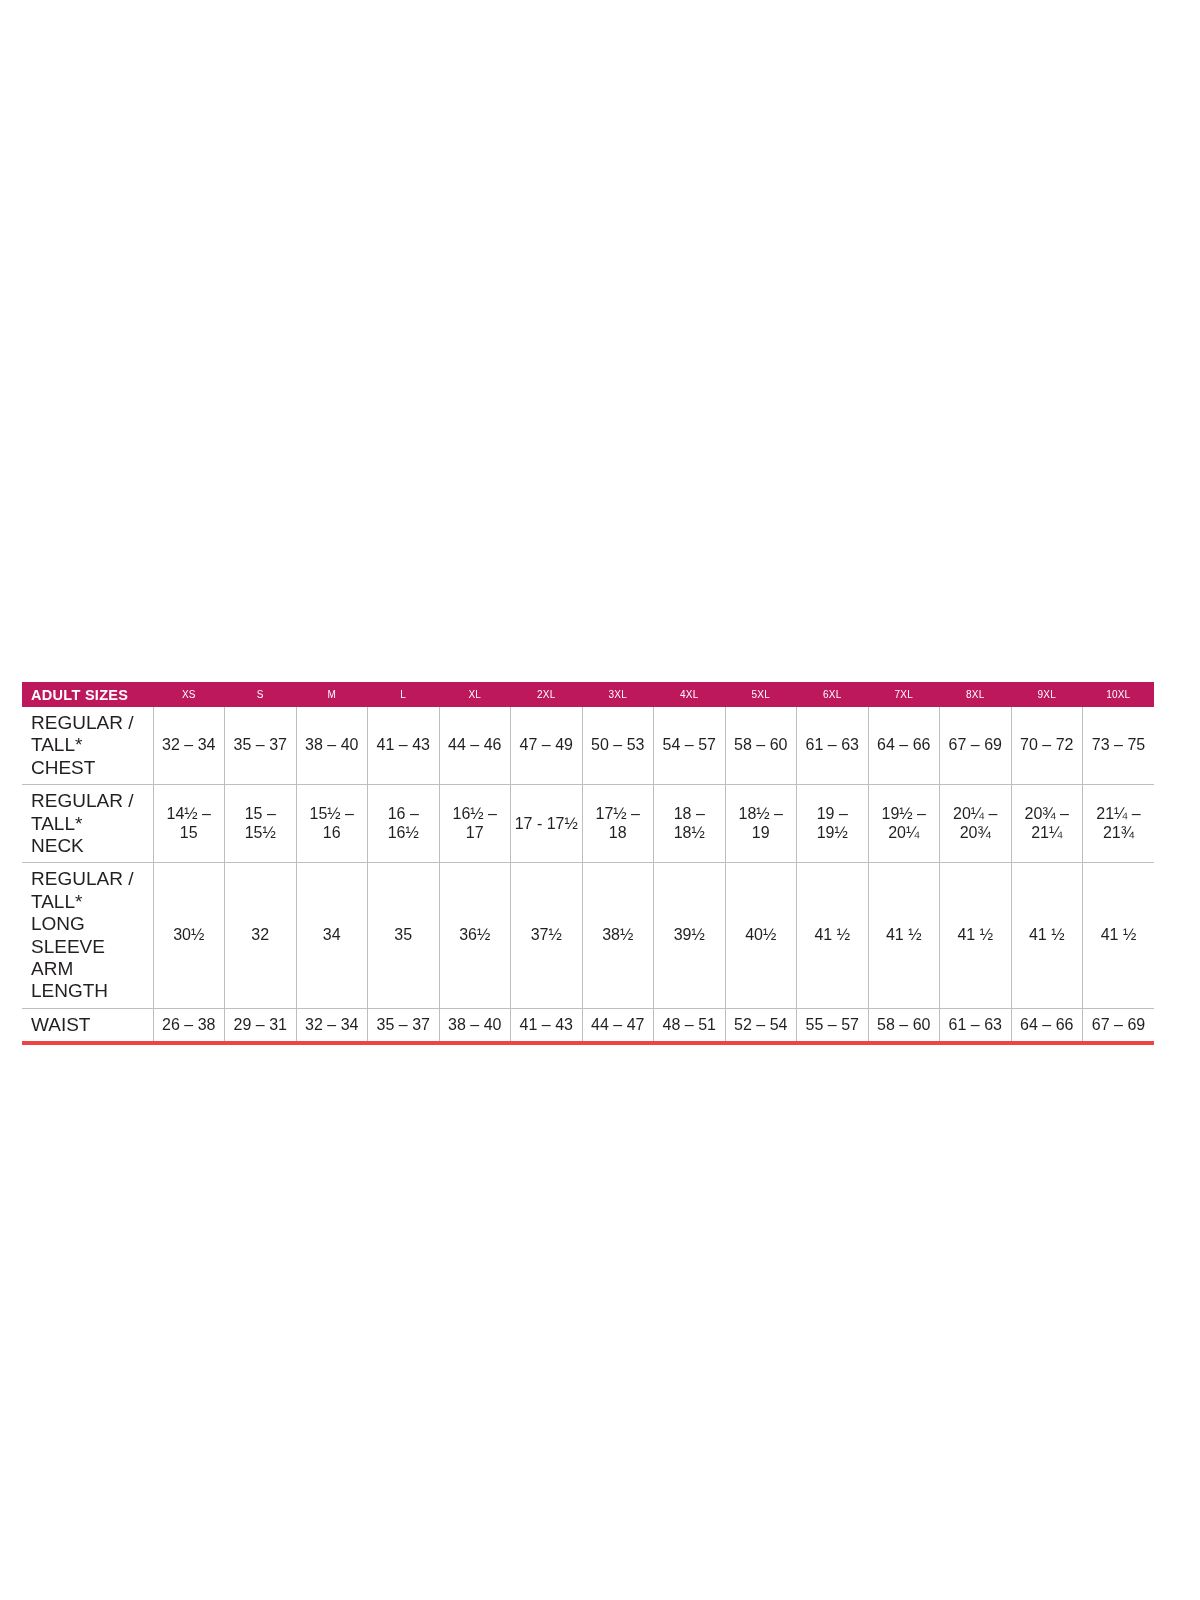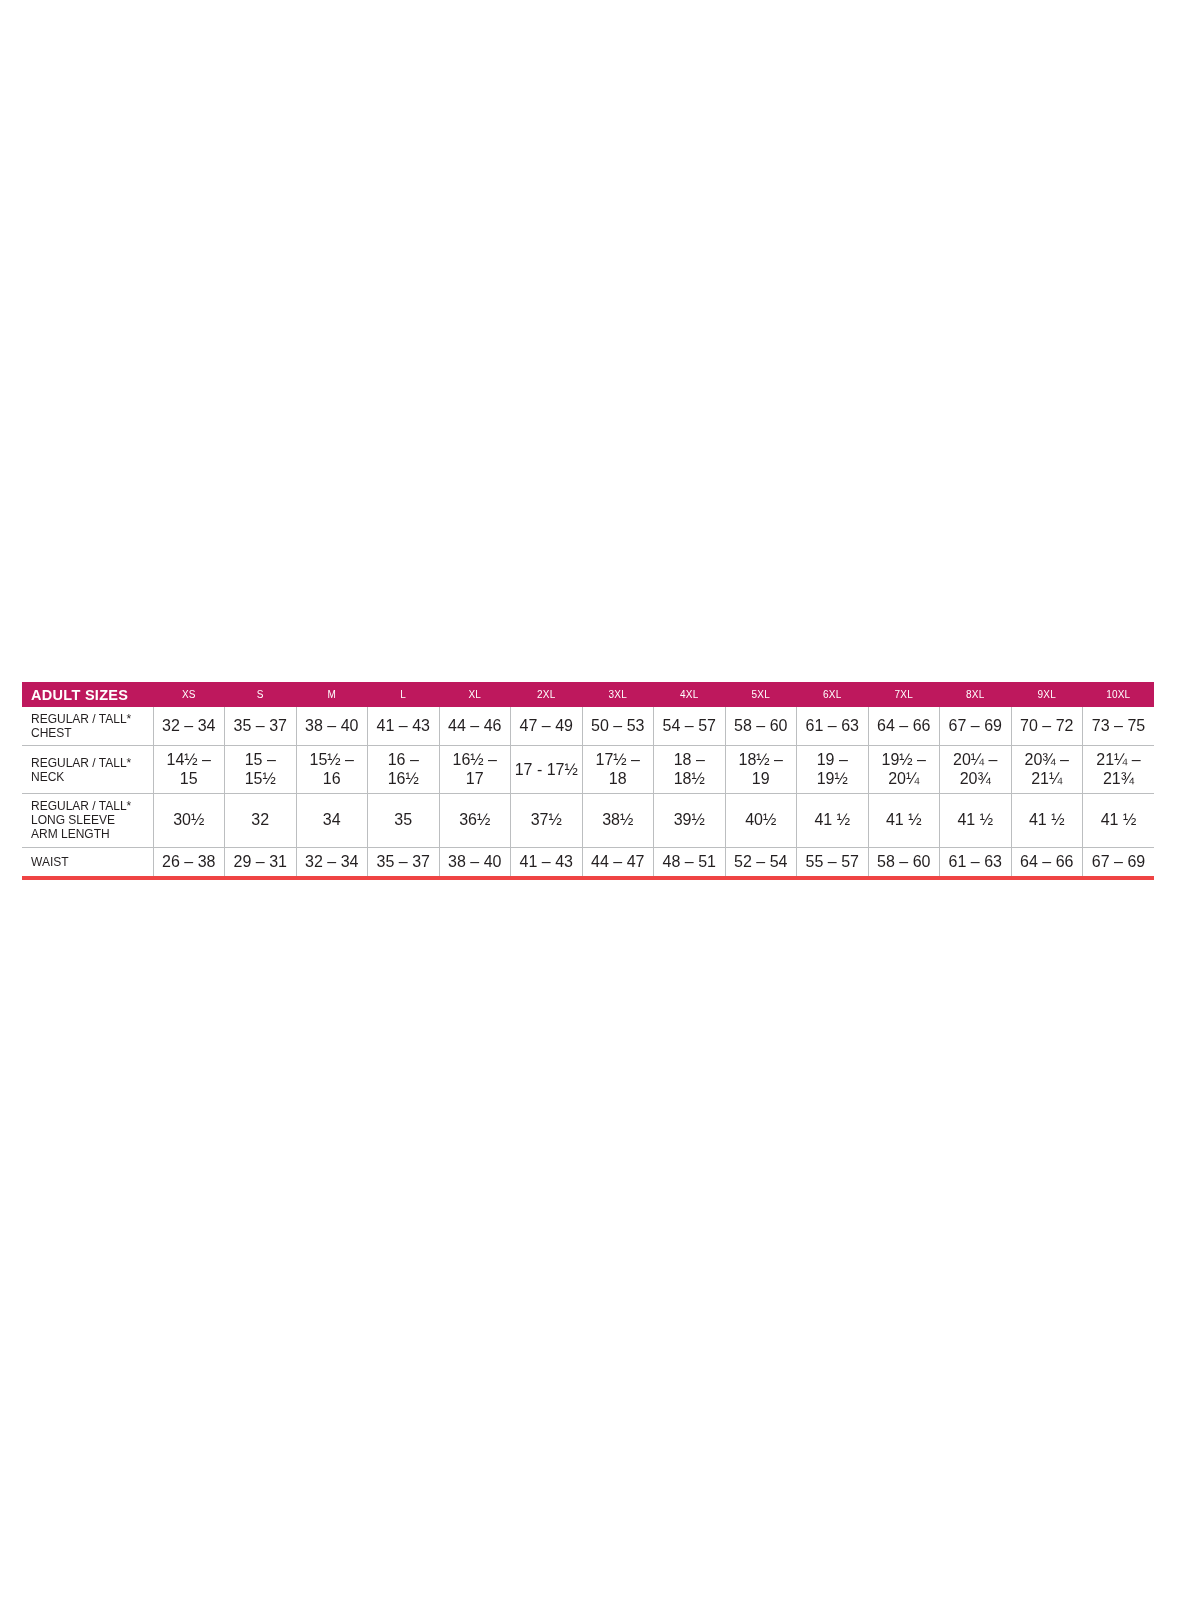--- a/index.html
+++ b/index.html
@@ -58,21 +58,21 @@
     text-align: center;
     vertical-align: middle;
     padding: 5px 2px;
     line-height: 1.15;
     color: #231f20;
   }
   tbody td.rowlabel {
     text-align: left;
     padding-left: 9px;
     padding-right: 4px;
-    font-size: 12px;
+    font-size: 19px;
     line-height: 1.18;
     border-right: 1px solid #bcbec0;
   }
   tbody tr td:last-child {
     border-right: none;
   }
   tbody tr:last-child td {
     border-bottom: 4px solid #ef4444;
   }
   .footnote {

